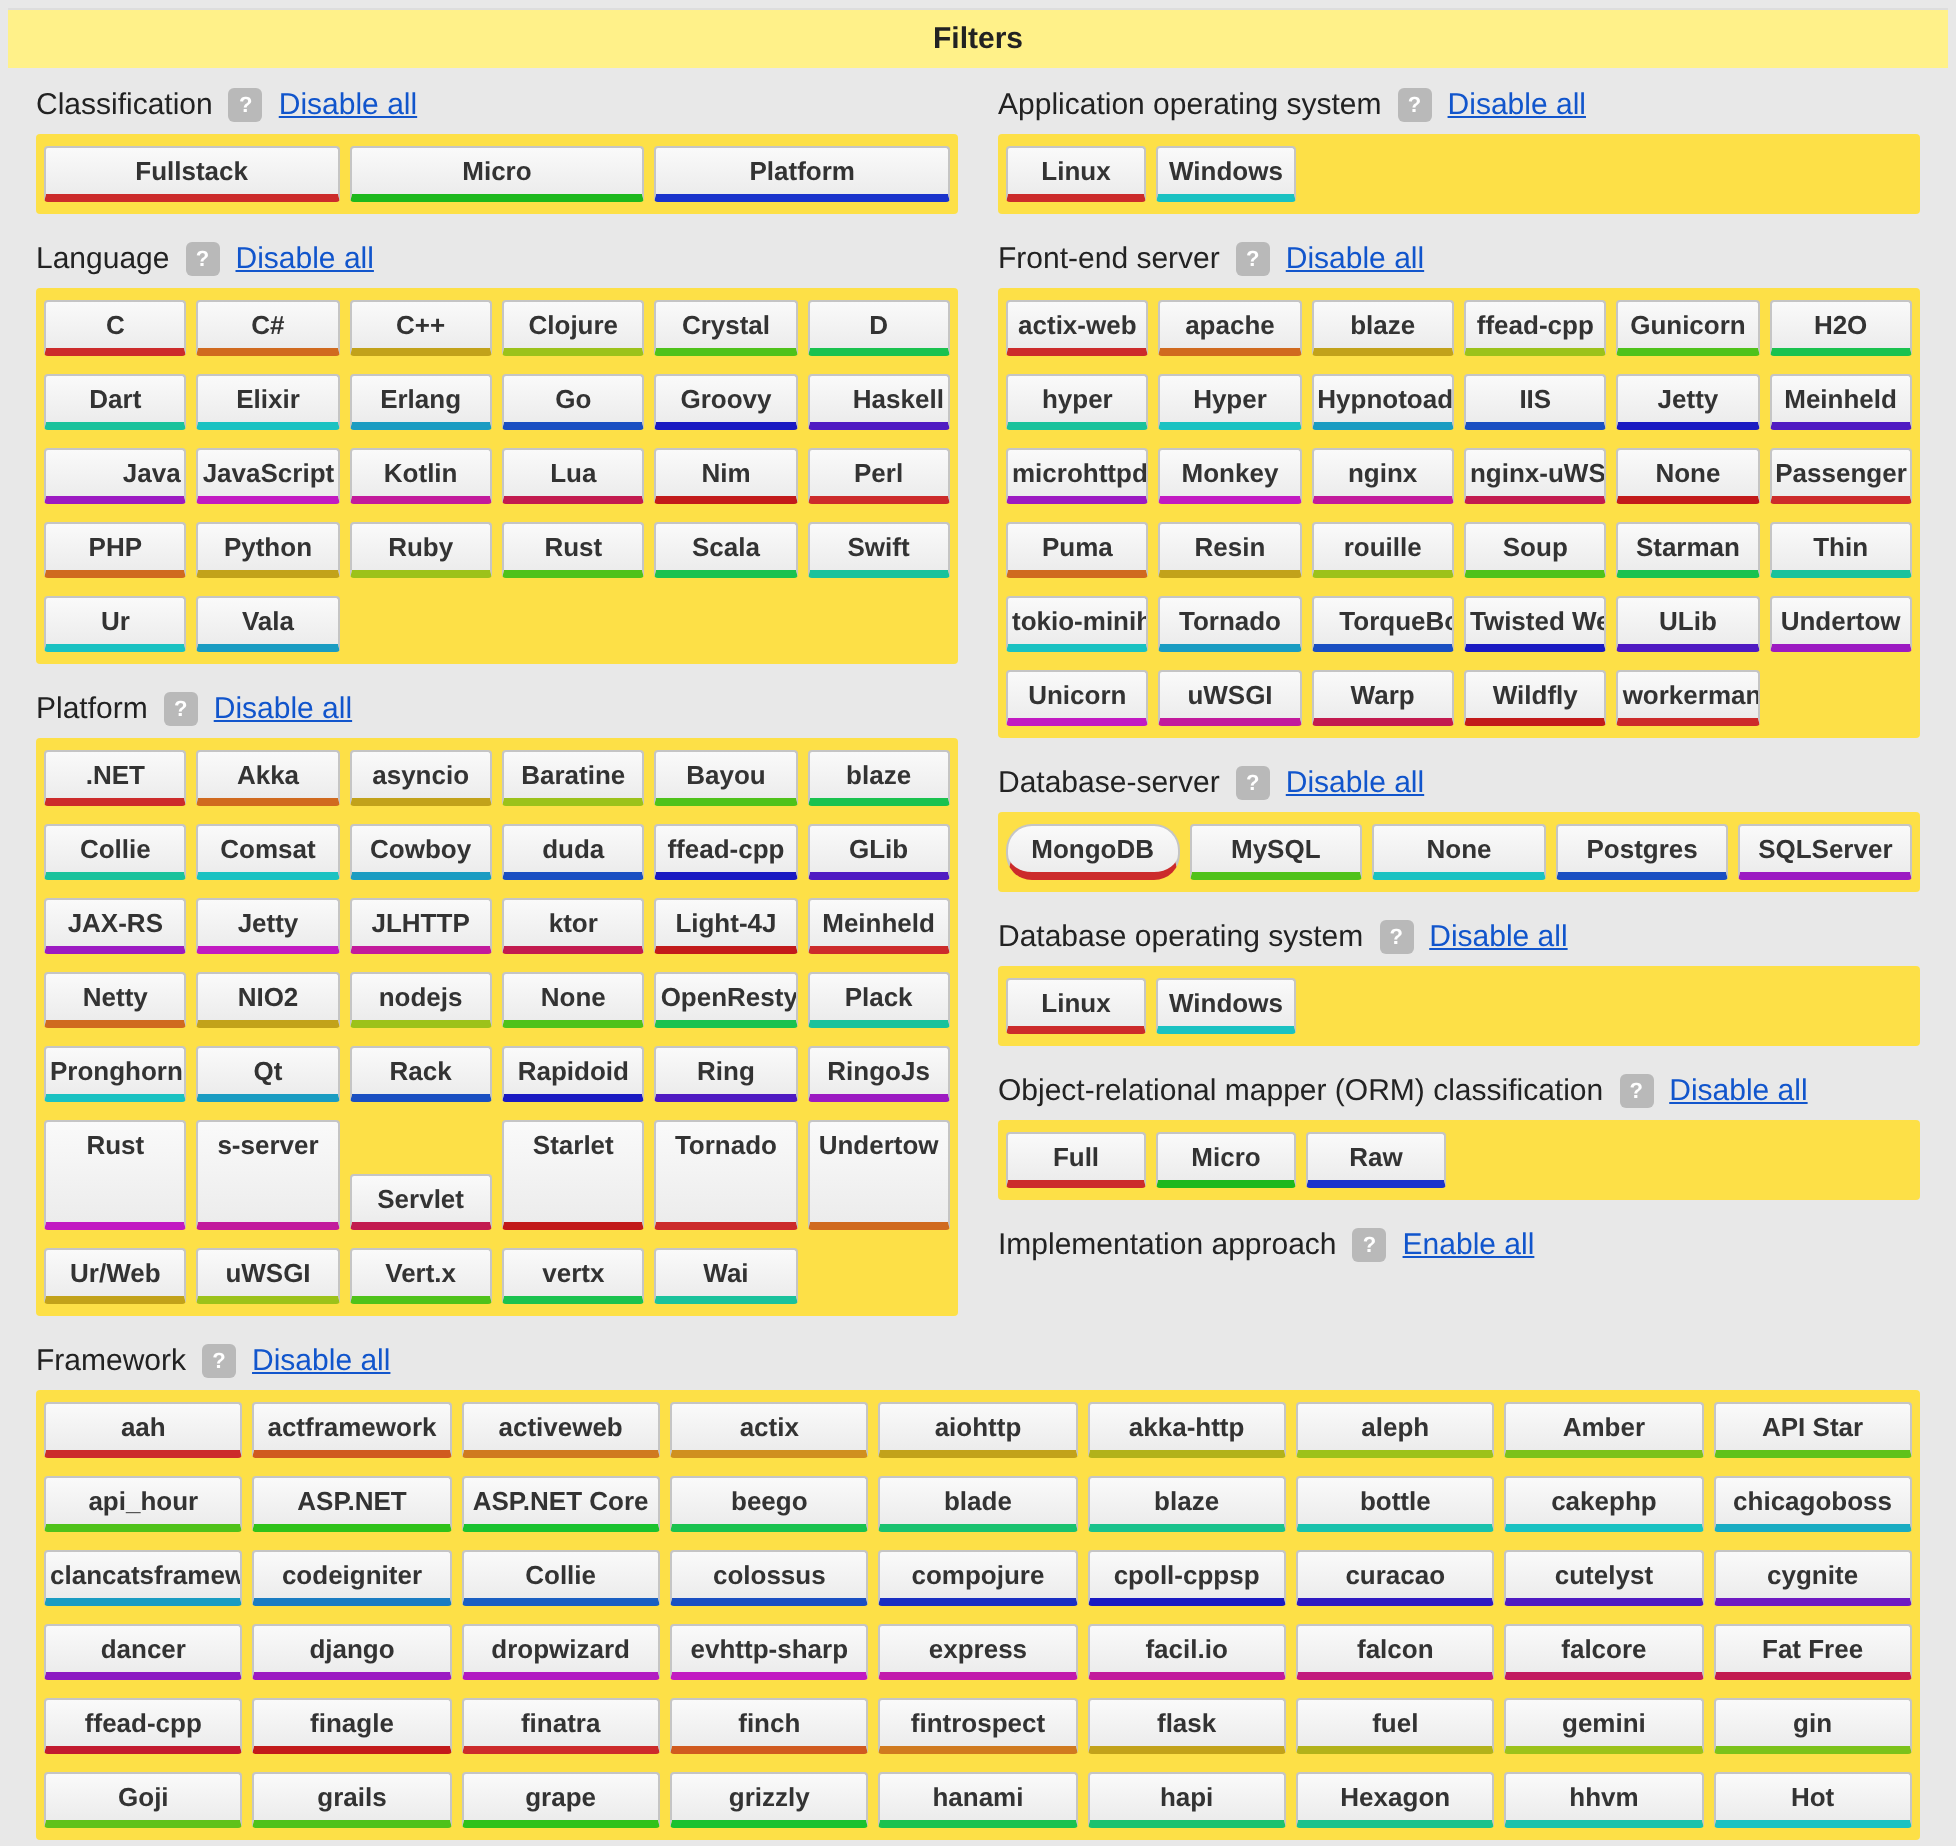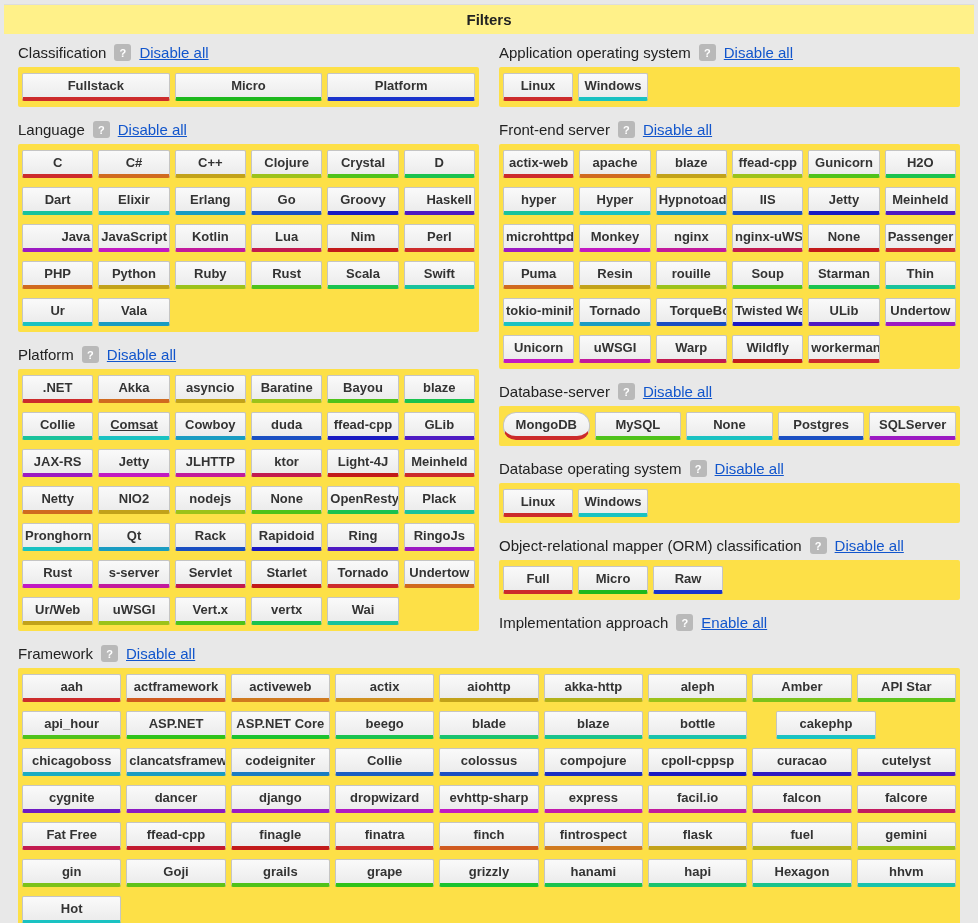--- a/index.html
+++ b/index.html
@@ -83,21 +83,21 @@
             <a class="toggle-link">Disable all</a>
           </div>
           <div class="tagbox">
             <div class="tag w6" style="border-bottom-color: rgb(204, 43, 43);">.NET</div>
             <div class="tag w6" style="border-bottom-color: rgb(208, 106, 31);">Akka</div>
             <div class="tag w6" style="border-bottom-color: rgb(194, 162, 26);">asyncio</div>
             <div class="tag w6" style="border-bottom-color: rgb(156, 194, 26);">Baratine</div>
             <div class="tag w6" style="border-bottom-color: rgb(79, 194, 26);">Bayou</div>
             <div class="tag w6" style="border-bottom-color: rgb(26, 194, 79);">blaze</div>
             <div class="tag w6" style="border-bottom-color: rgb(26, 194, 156);">Collie</div>
-            <div class="tag w6" style="border-bottom-color: rgb(26, 194, 194); text-decoration: underline;">Comsat</div>
+            <div class="tag w6" style="border-bottom-color: rgb(26, 194, 194);">Comsat</div>
             <div class="tag w6" style="border-bottom-color: rgb(26, 156, 194);">Cowboy</div>
             <div class="tag w6" style="border-bottom-color: rgb(26, 79, 194);">duda</div>
             <div class="tag w6" style="border-bottom-color: rgb(26, 26, 194);">ffead-cpp</div>
             <div class="tag w6" style="border-bottom-color: rgb(79, 26, 194);">GLib</div>
             <div class="tag w6" style="border-bottom-color: rgb(156, 26, 194);">JAX-RS</div>
             <div class="tag w6" style="border-bottom-color: rgb(194, 26, 194);">Jetty</div>
             <div class="tag w6" style="border-bottom-color: rgb(194, 26, 156);">JLHTTP</div>
             <div class="tag w6" style="border-bottom-color: rgb(194, 26, 79);">ktor</div>
             <div class="tag w6" style="border-bottom-color: rgb(194, 26, 26);">Light-4J</div>
             <div class="tag w6" style="border-bottom-color: rgb(204, 43, 43);">Meinheld</div>
@@ -108,21 +108,21 @@
             <div class="tag w6" style="border-bottom-color: rgb(26, 194, 79);">OpenResty</div>
             <div class="tag w6" style="border-bottom-color: rgb(26, 194, 156); text-align: center;">Plack</div>
             <div class="tag w6" style="border-bottom-color: rgb(26, 194, 194);">Pronghorn</div>
             <div class="tag w6" style="border-bottom-color: rgb(26, 156, 194);">Qt</div>
             <div class="tag w6" style="border-bottom-color: rgb(26, 79, 194);">Rack</div>
             <div class="tag w6" style="border-bottom-color: rgb(26, 26, 194);">Rapidoid</div>
             <div class="tag w6" style="border-bottom-color: rgb(79, 26, 194);">Ring</div>
             <div class="tag w6" style="border-bottom-color: rgb(156, 26, 194);">RingoJs</div>
             <div class="tag w6" style="border-bottom-color: rgb(194, 26, 194);">Rust</div>
             <div class="tag w6" style="border-bottom-color: rgb(194, 26, 156);">s-server</div>
-            <div class="tag w6" style="border-bottom-color: rgb(194, 26, 79);">Servlet</div>
+            <div class="tag w6" style="border-bottom-color: rgb(194, 26, 79); margin-top: 27px;">Servlet</div>
             <div class="tag w6" style="border-bottom-color: rgb(194, 26, 26);">Starlet</div>
             <div class="tag w6" style="border-bottom-color: rgb(204, 43, 43);">Tornado</div>
             <div class="tag w6" style="border-bottom-color: rgb(208, 106, 31);">Undertow</div>
             <div class="tag w6" style="border-bottom-color: rgb(194, 162, 26);">Ur/Web</div>
             <div class="tag w6" style="border-bottom-color: rgb(156, 194, 26);">uWSGI</div>
             <div class="tag w6" style="border-bottom-color: rgb(79, 194, 26);">Vert.x</div>
             <div class="tag w6" style="border-bottom-color: rgb(26, 194, 79);">vertx</div>
             <div class="tag w6" style="border-bottom-color: rgb(26, 194, 156);">Wai</div>
           </div>
         </div>
@@ -246,21 +246,21 @@
           <div class="tag w9" style="border-bottom-color: rgb(156, 194, 26);">aleph</div>
           <div class="tag w9" style="border-bottom-color: rgb(124, 194, 26);">Amber</div>
           <div class="tag w9" style="border-bottom-color: rgb(95, 194, 26);">API Star</div>
           <div class="tag w9" style="border-bottom-color: rgb(79, 194, 26);">api_hour</div>
           <div class="tag w9" style="border-bottom-color: rgb(47, 194, 26);">ASP.NET</div>
           <div class="tag w9" style="border-bottom-color: rgb(26, 194, 47);">ASP.NET Core</div>
           <div class="tag w9" style="border-bottom-color: rgb(26, 194, 79);">beego</div>
           <div class="tag w9" style="border-bottom-color: rgb(26, 194, 111);">blade</div>
           <div class="tag w9" style="border-bottom-color: rgb(26, 194, 140);">blaze</div>
           <div class="tag w9" style="border-bottom-color: rgb(26, 194, 172);">bottle</div>
-          <div class="tag w9" style="border-bottom-color: rgb(26, 194, 194); margin-left: 24px;">cakephp</div>
+          <div class="tag w9" style="border-bottom-color: rgb(26, 194, 194);">cakephp</div>
           <div class="tag w9" style="border-bottom-color: rgb(26, 172, 194);">chicagoboss</div>
           <div class="tag w9" style="border-bottom-color: rgb(26, 156, 194);">clancatsframework</div>
           <div class="tag w9" style="border-bottom-color: rgb(26, 124, 194);">codeigniter</div>
           <div class="tag w9" style="border-bottom-color: rgb(26, 95, 194);">Collie</div>
           <div class="tag w9" style="border-bottom-color: rgb(26, 79, 194);">colossus</div>
           <div class="tag w9" style="border-bottom-color: rgb(26, 47, 194);">compojure</div>
           <div class="tag w9" style="border-bottom-color: rgb(26, 26, 194);">cpoll-cppsp</div>
           <div class="tag w9" style="border-bottom-color: rgb(47, 26, 194);">curacao</div>
           <div class="tag w9" style="border-bottom-color: rgb(79, 26, 194);">cutelyst</div>
           <div class="tag w9" style="border-bottom-color: rgb(111, 26, 194);">cygnite</div>

